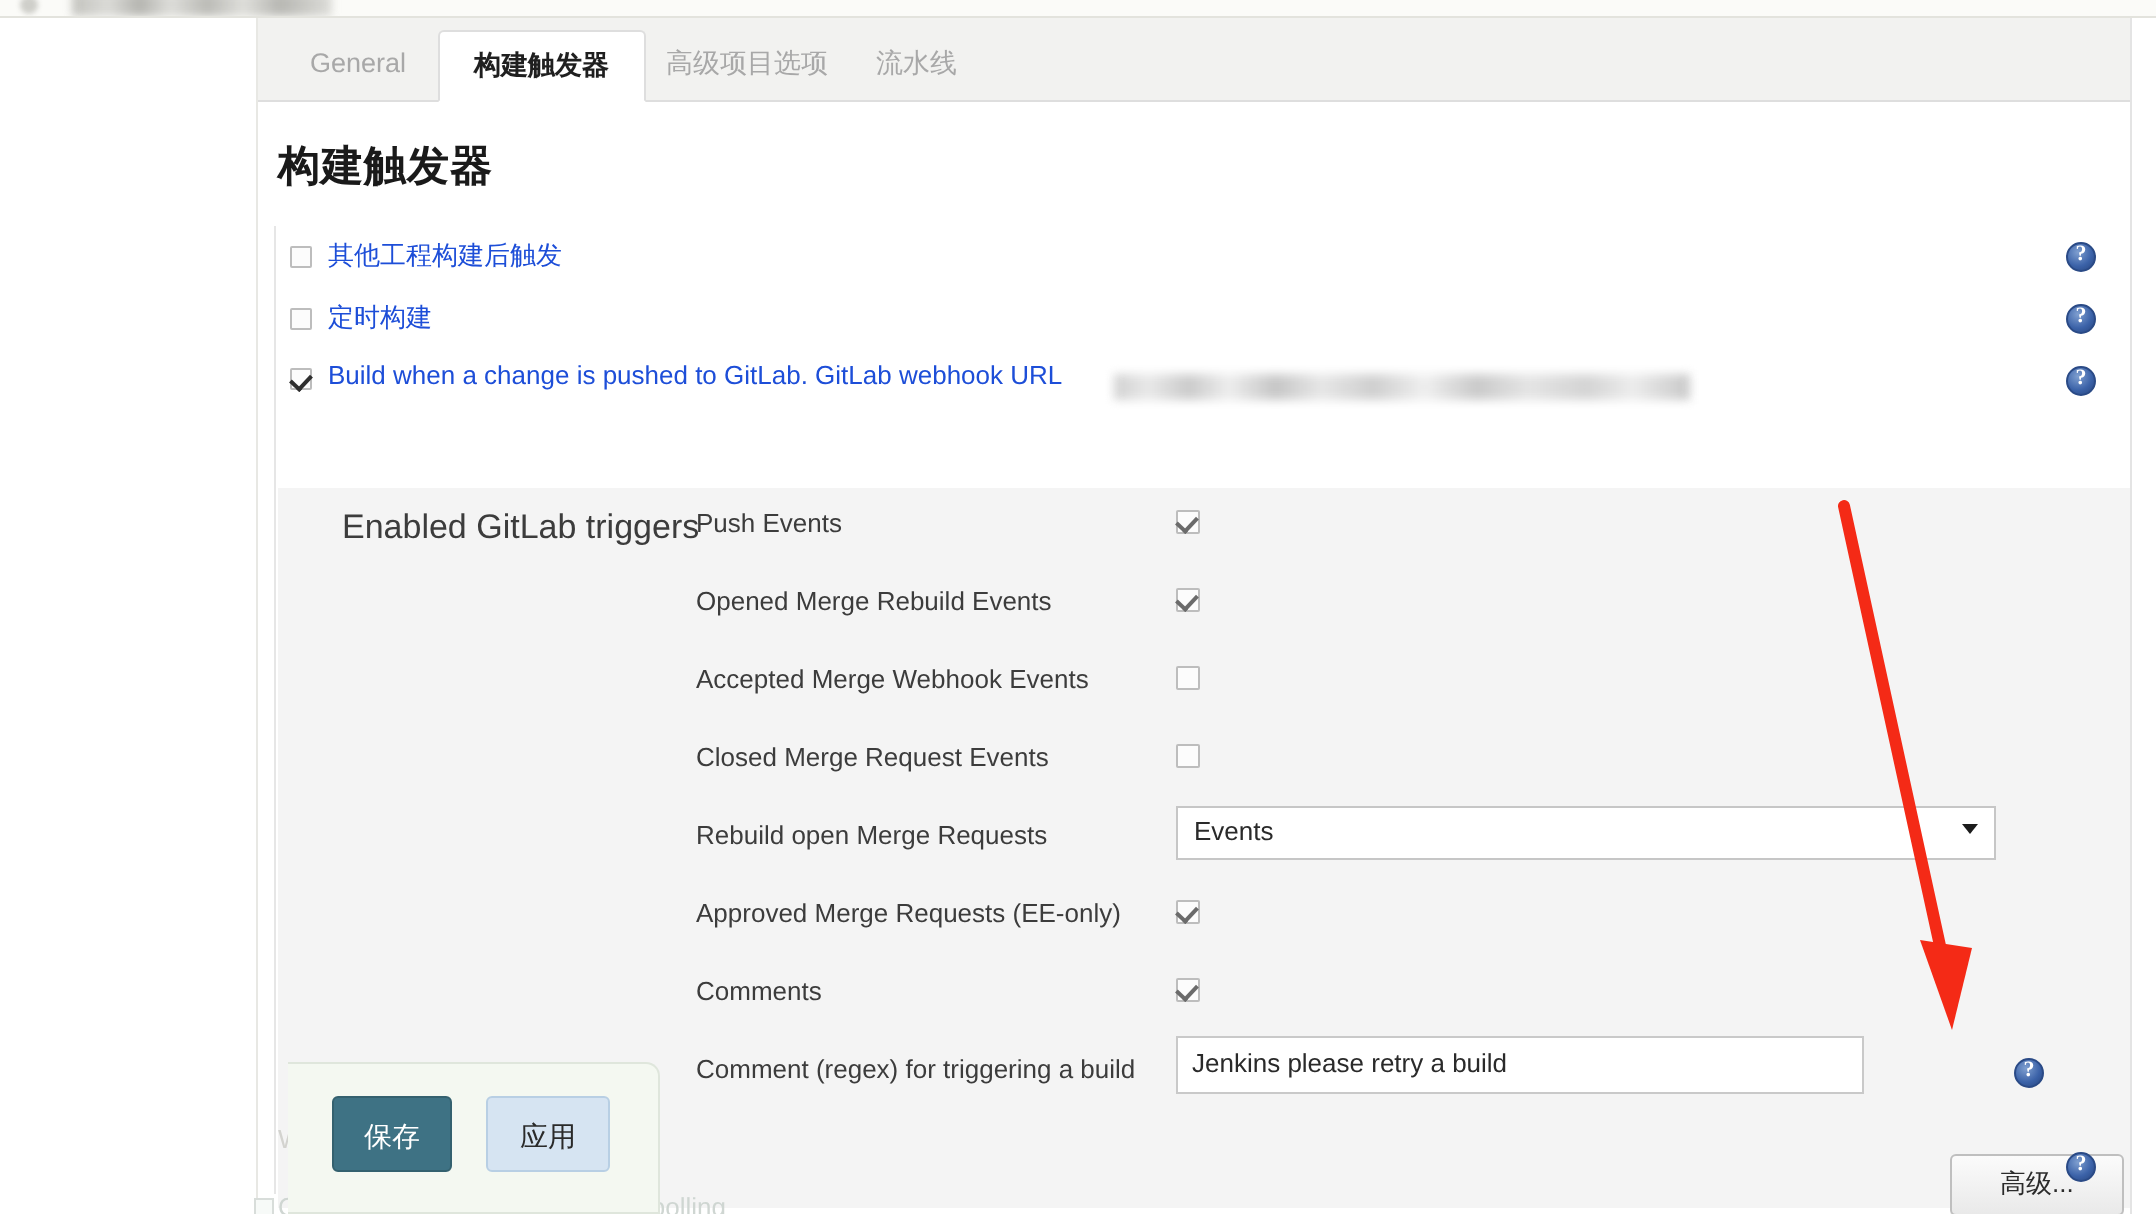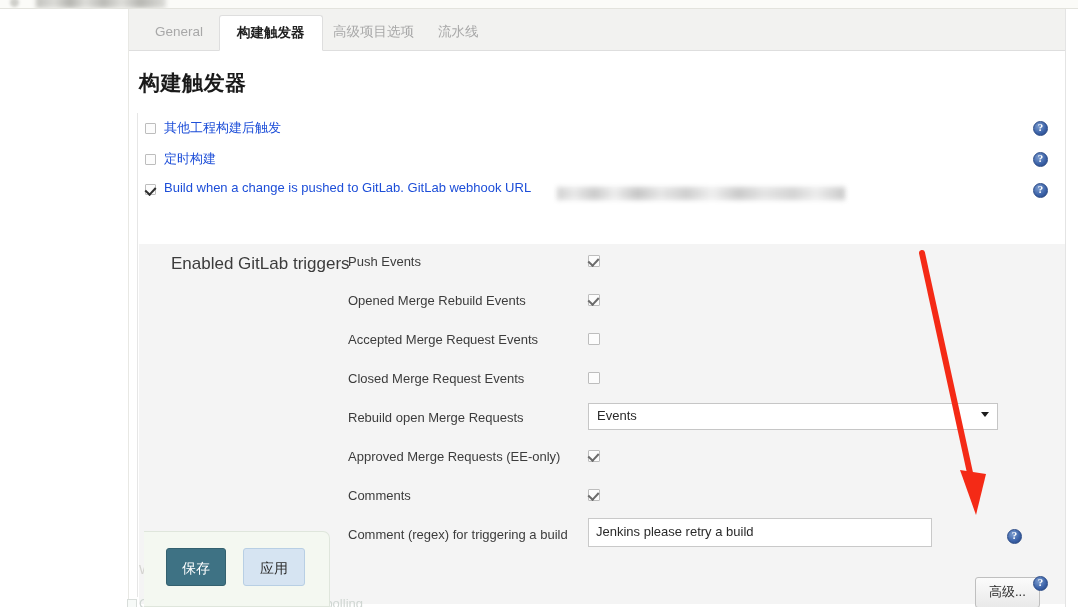--- a/index.html
+++ b/index.html
@@ -234,21 +234,21 @@
     position: absolute;
     left: 7px; top: 5px;
     font-size: 13px;
     color: #2a2a2a;
   }
 
   
   #advanced-button {
     position: absolute;
     left: 836px; top: 333px;
-    padding: 5px 13px 6px;
+    padding: 5px 24px 6px;
     font-size: 13px;
     color: #2b2b2b;
     background: linear-gradient(#fbfbfb,#e9e9e9);
     border: 1px solid #bfbfbf;
     border-radius: 3px;
     box-shadow: 0 1px 0 rgba(0,0,0,.05);
     white-space: nowrap;
   }
 
   
@@ -400,21 +400,21 @@
           <div class="g-label" style="left:209px;">Push Events</div>
           <div class="cb checked"></div>
         </div>
 
         <div class="g-row" style="top:49px;">
           <div class="g-label" style="left:209px;">Opened Merge Rebuild Events</div>
           <div class="cb checked"></div>
         </div>
 
         <div class="g-row" style="top:88px;">
-          <div class="g-label" style="left:209px;">Accepted Merge Request Events</div>
+          <div class="g-label" style="left:209px;">Accepted Merge Webhook Events</div>
           <div class="cb"></div>
         </div>
 
         <div class="g-row" style="top:127px;">
           <div class="g-label" style="left:209px;">Closed Merge Request Events</div>
           <div class="cb"></div>
         </div>
 
         <div class="g-row" style="top:166px;">
           <div class="g-label" style="left:209px;">Rebuild open Merge Requests</div>

